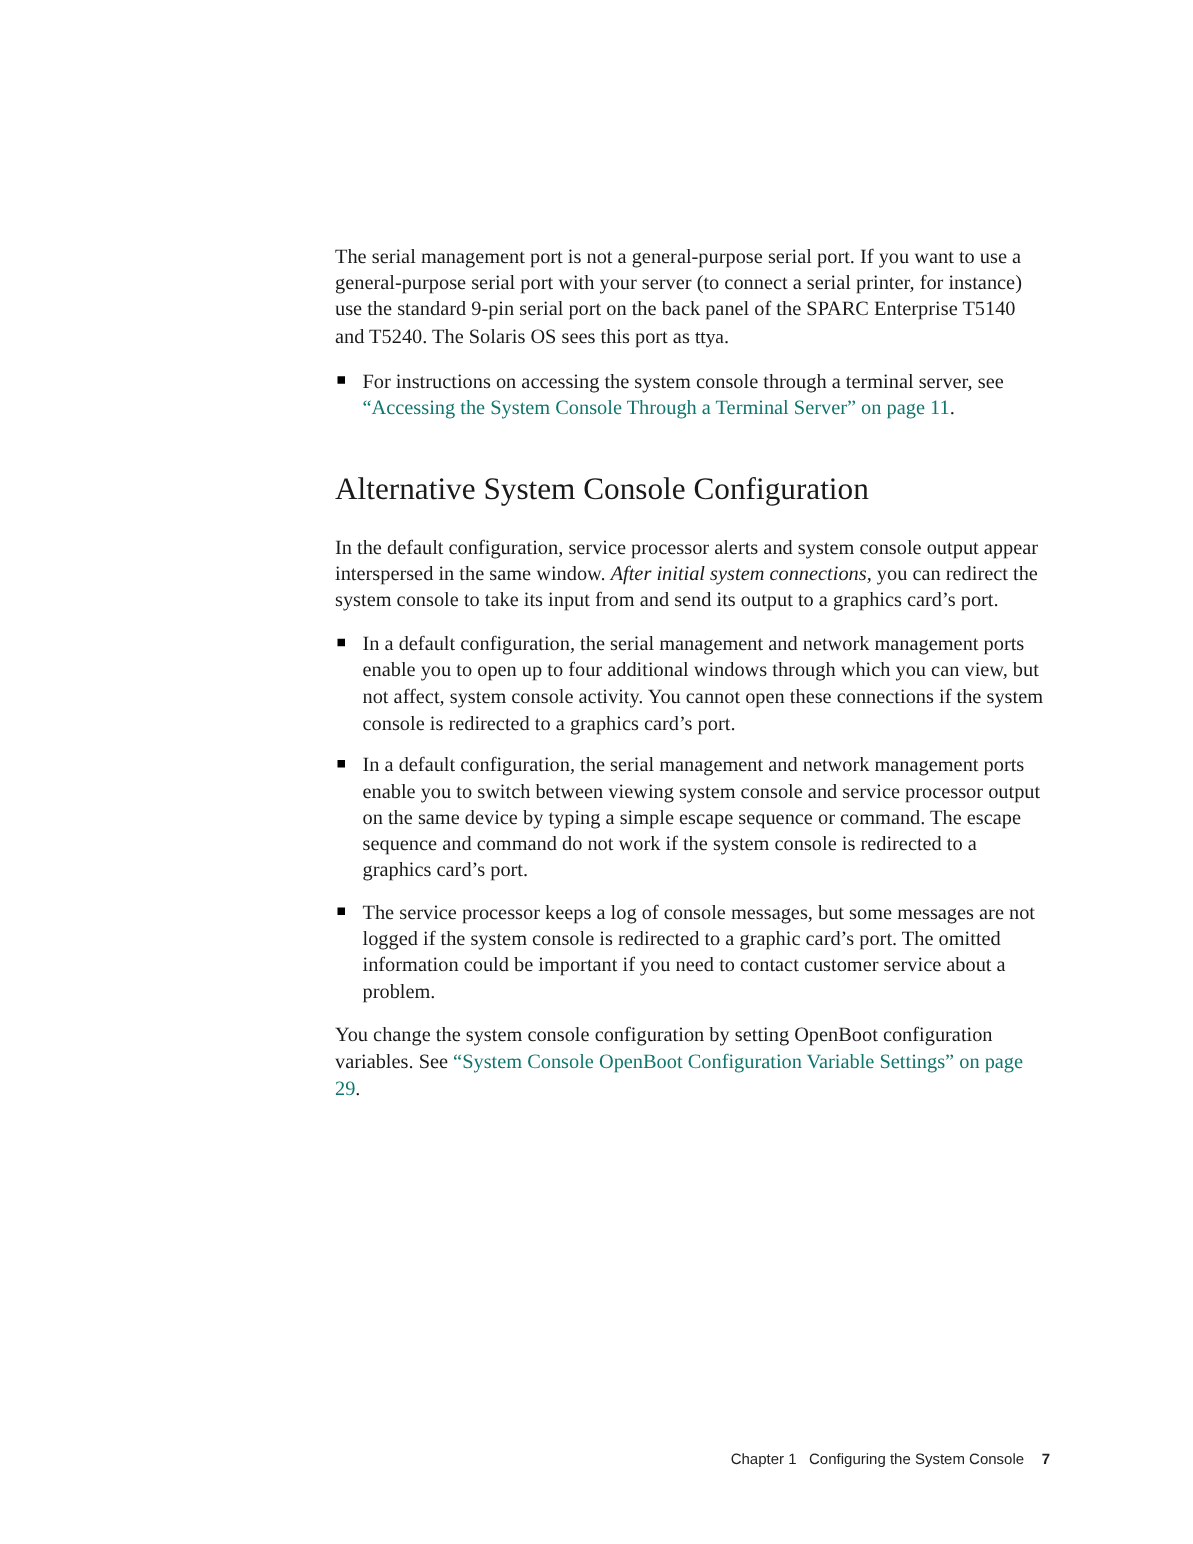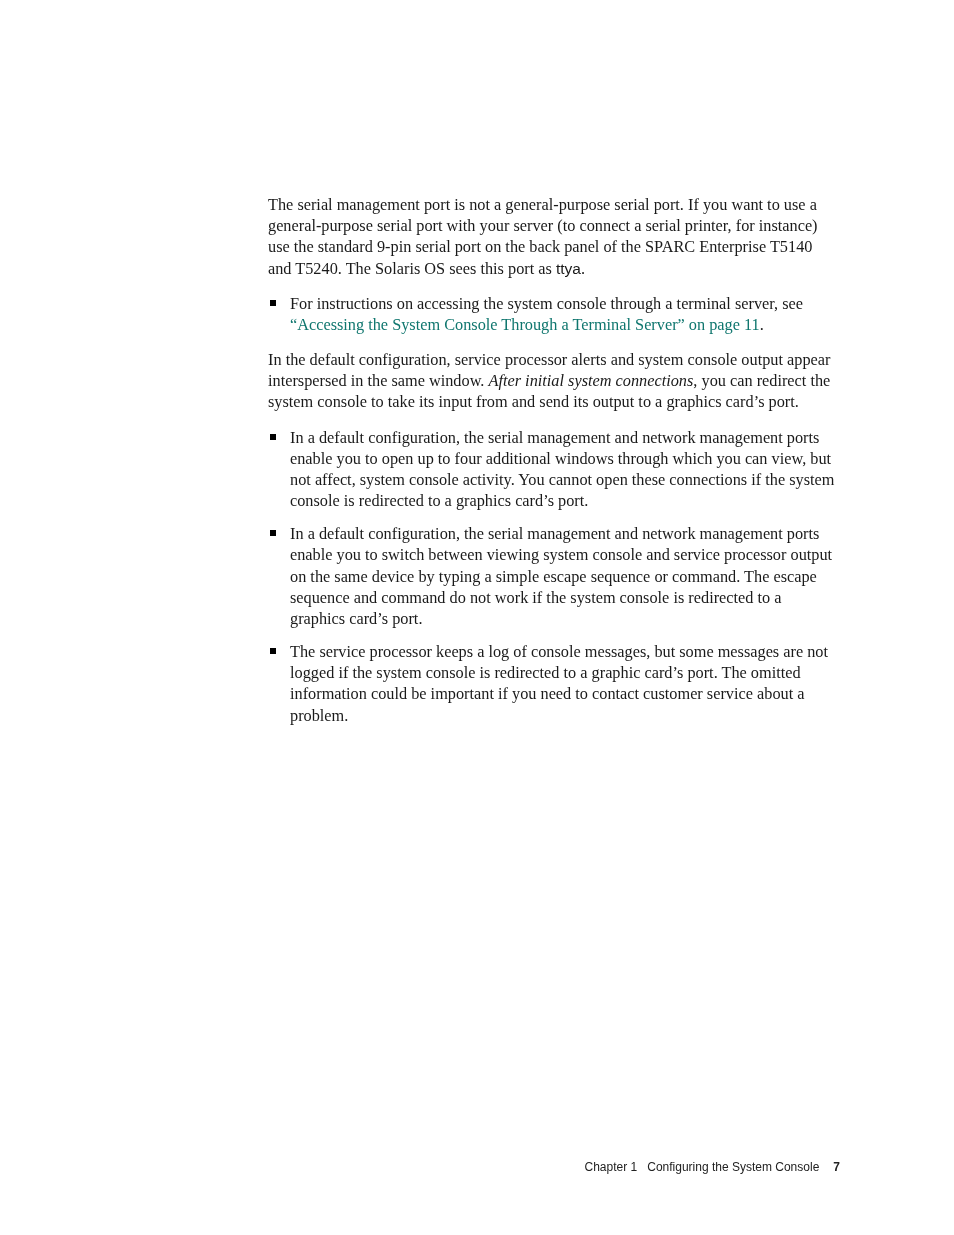--- a/index.html
+++ b/index.html
@@ -48,21 +48,21 @@
     top: 7px;
     width: 6px;
     height: 6px;
     background: #000;
   }
   a.xref {
     color: #0f766e;
     text-decoration: none;
   }
   .tt {
-    font-family: Liberation Sans, sans-serif;
+    font-family: Liberation Serif, serif;
     font-size: 15.5px;
     text-align: right;
   }
   .italic {
     font-style: italic;
   }
   h2.section {
     font-family: "Palatino Linotype", "Book Antiqua", Palatino, Georgia, serif;
     font-weight: 400;
     font-size: 25px;
@@ -99,38 +99,42 @@
     <p class="para">
       <span>The serial management port is not a general-purpose serial port. If you want to use a general-purpose serial port with your server (to connect a serial printer, for instance) use the standard 9-pin serial port on the back panel of the SPARC Enterprise T5140 and T5240. The Solaris OS sees this port as </span><span class="tt">ttya</span><span>.</span>
     </p>
 
     <ul class="blist">
       <li>
         <span>For instructions on accessing the system console through a terminal server, see </span><a href="#" class="xref">“Accessing the System Console Through a Terminal Server” on page 11</a><span>.</span>
       </li>
     </ul>
 
+    <h2 class="section">Alternative System Console Configuration</h2>
 
     <p class="para">
       <span>In the default configuration, service processor alerts and system console output appear interspersed in the same window. </span><span class="italic">After initial system connections</span><span>, you can redirect the system console to take its input from and send its output to a graphics card’s port.</span>
     </p>
 
 
     <ul class="blist">
       <li>
         <span>In a default configuration, the serial management and network management ports enable you to open up to four additional windows through which you can view, but not affect, system console activity. You cannot open these connections if the system console is redirected to a graphics card’s port.</span>
       </li>
       <li>
         <span>In a default configuration, the serial management and network management ports enable you to switch between viewing system console and service processor output on the same device by typing a simple escape sequence or command. The escape sequence and command do not work if the system console is redirected to a graphics card’s port.</span>
       </li>
       <li>
         <span>The service processor keeps a log of console messages, but some messages are not logged if the system console is redirected to a graphic card’s port. The omitted information could be important if you need to contact customer service about a problem.</span>
       </li>
     </ul>
 
+    <p class="para">
+      <span>You change the system console configuration by setting OpenBoot configuration variables. See </span><a href="#" class="xref">“System Console OpenBoot Configuration Variable Settings” on page 29</a><span>.</span>
+    </p>
 
   </div>
 
   <div class="footer">
     <div class="footer-inner">
       <span>Chapter 1</span>&nbsp;&nbsp;&nbsp;<span>Configuring the System Console</span><span class="pagenum">7</span>
     </div>
   </div>
 
 </div>

